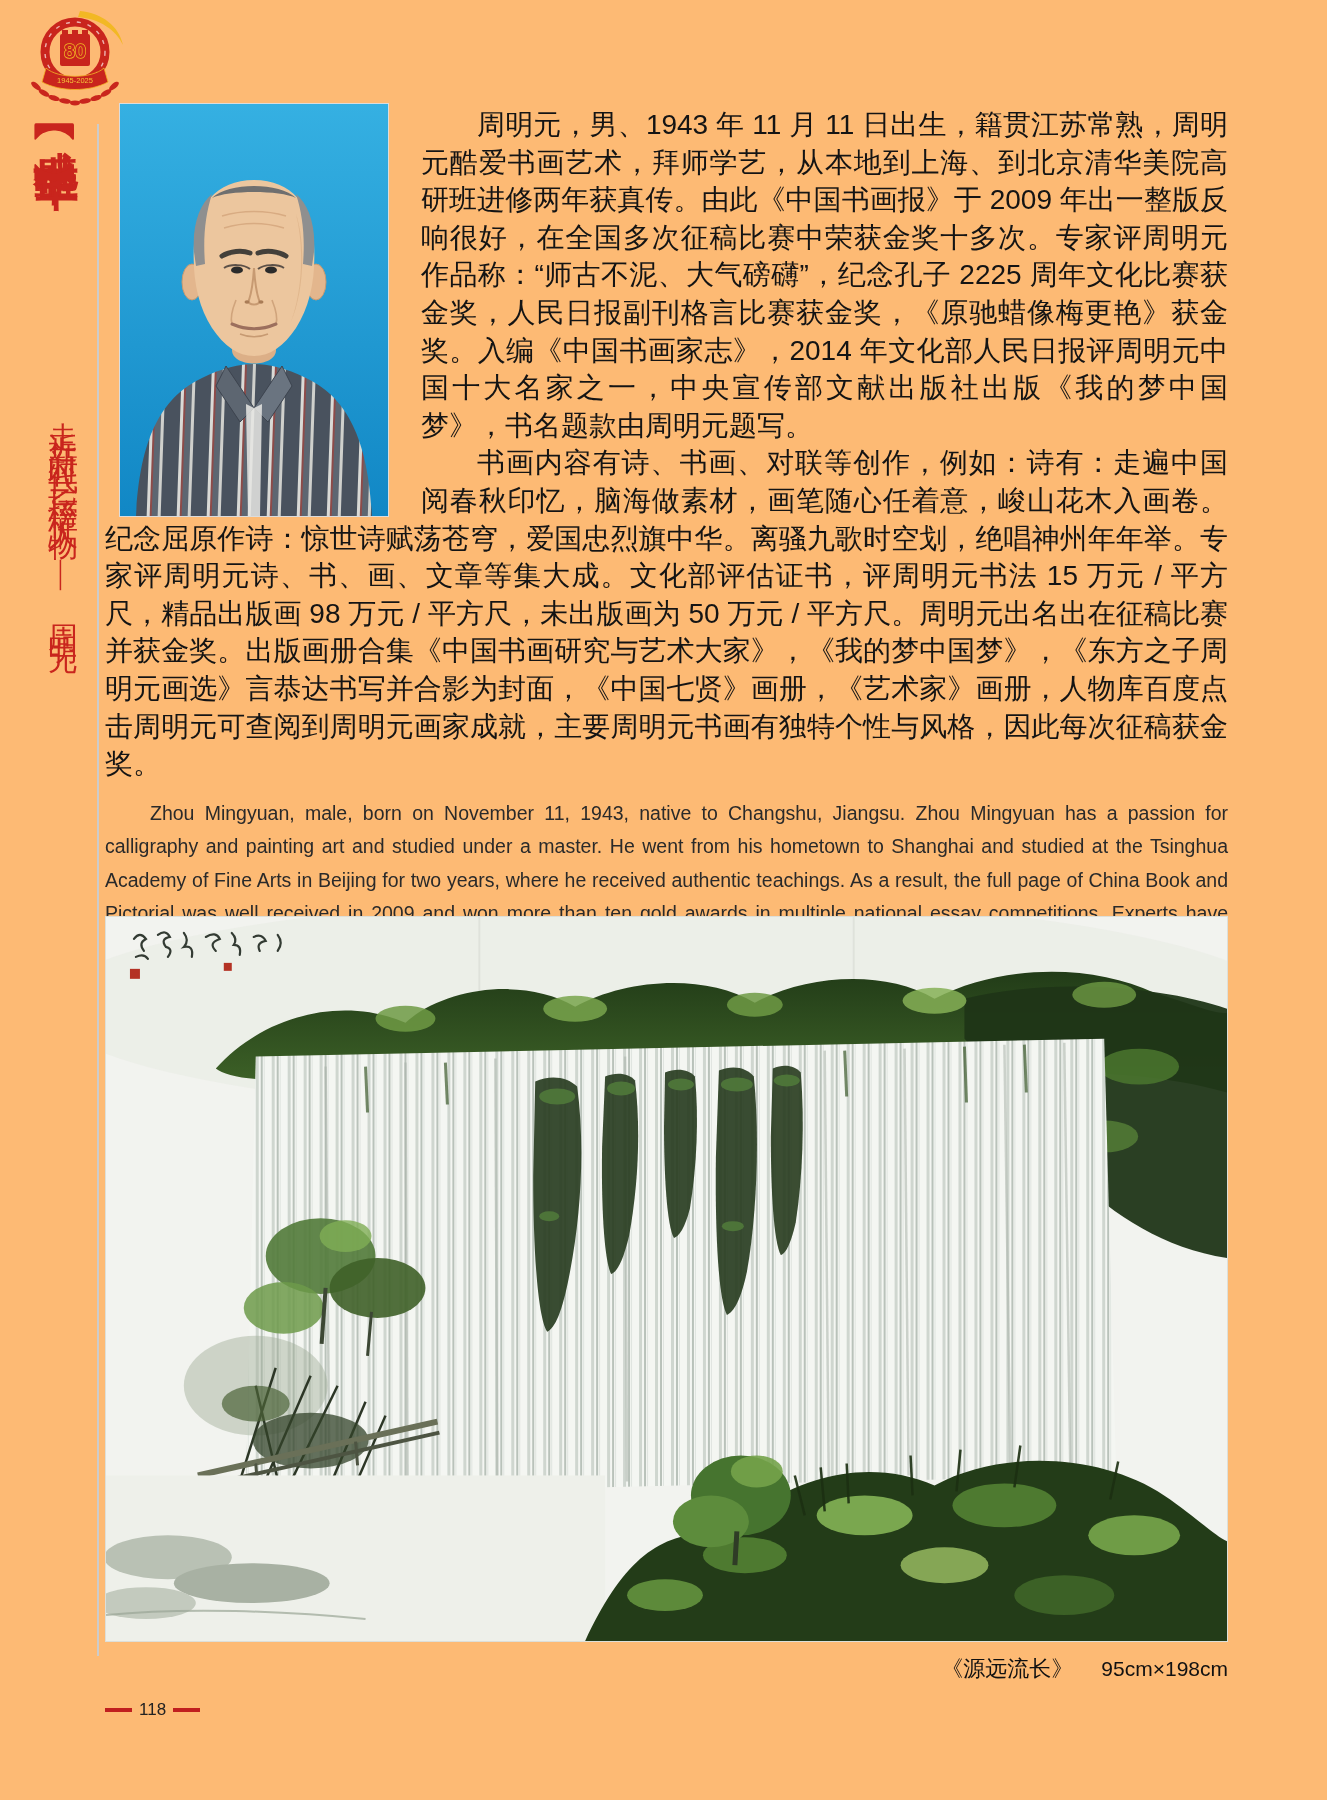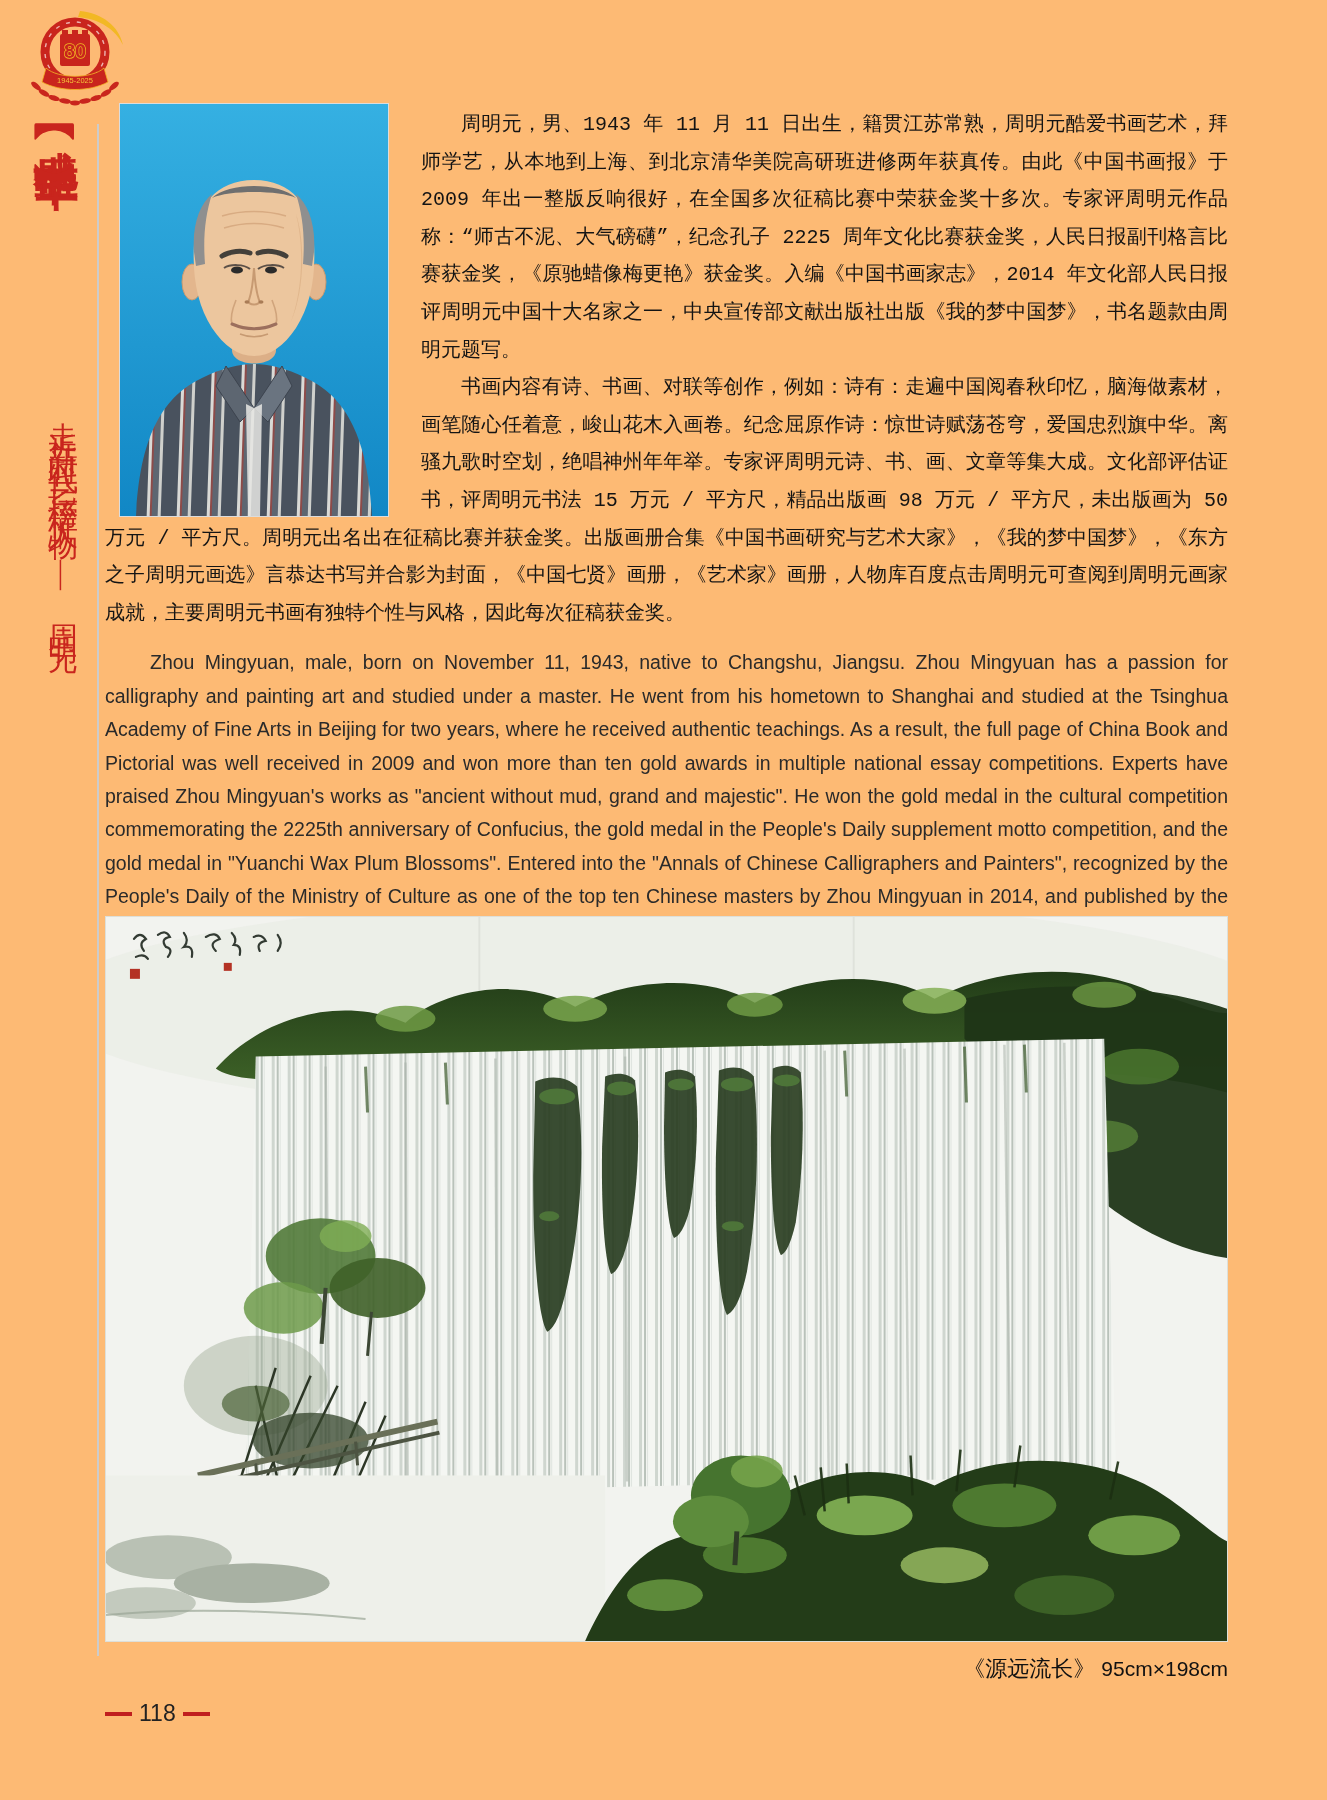--- a/index.html
+++ b/index.html
@@ -22,42 +22,42 @@
     letter-spacing:11px; font-family:"Liberation Serif",serif;
   }
   .v-divider { position:absolute; left:97px; top:124px; width:2px; height:1532px; background:#cccccc; }
 
   
   .content { position:absolute; left:105px; top:106px; width:1123px; }
   .photo-spacer { float:left; width:316px; height:412px; }
   .portrait { position:absolute; left:120px; top:104px; width:268px; height:412px; box-shadow:0 0 0 1px #dcdcdc; }
 
   .zh-para {
-    font-size:20px; line-height:37.6px; color:#141414;
+    font-size:28px; line-height:37.6px; color:#141414;
     text-align:justify; text-indent:2em;
-    font-family:Liberation Mono, monospace;
+    font-family:Liberation Sans, sans-serif;
   }
   .en-para {
     margin-top:14px; font-size:19.5px; line-height:33.4px; color:#2a2a2a;
     text-align:justify; text-indent:45px;
     font-family:"Liberation Sans","DejaVu Sans",sans-serif;
   }
 
   
   .painting { position:absolute; left:105px; top:916px; width:1123px; height:726px;
     border:1px solid #dddfd9; background:#f2f3ef; }
   .caption { position:absolute; top:1654px; left:105px; width:1123px; text-align:right;
     font-size:22px; color:#111; font-family:"Liberation Serif",serif; }
   .caption .title { font-weight:normal; }
-  .caption .size { margin-left:6px; font-family:"Liberation Sans",sans-serif; font-size:21px; }
+  .caption .size { margin-left:28px; font-family:"Liberation Sans",sans-serif; font-size:21px; }
 
   
   .footer { position:absolute; left:105px; top:1700px; display:flex; align-items:center; gap:7px; }
   .page-dash { display:inline-block; width:27px; height:4px; background:#c01f1f; }
-  .page-num { font-size:23px; color:#222; font-family:"Liberation Sans",sans-serif; }
+  .page-num { font-size:17px; color:#222; font-family:"Liberation Sans",sans-serif; }
 </style>
 </head>
 <body>
 
 <div class="page">
 
   <div class="logo">
     <svg viewBox="0 0 112 106" width="112" height="106">
 
       <path d="M60,5 C82,7 99,20 103,39 C96,24 80,13 58,11 Z" fill="#f2b824"></path>

